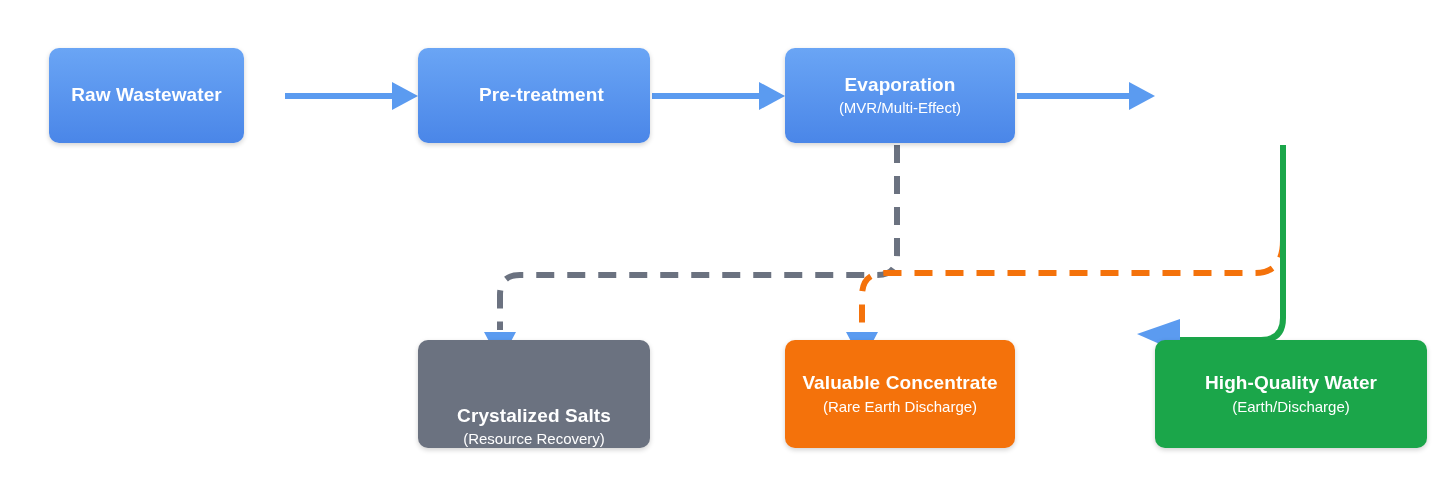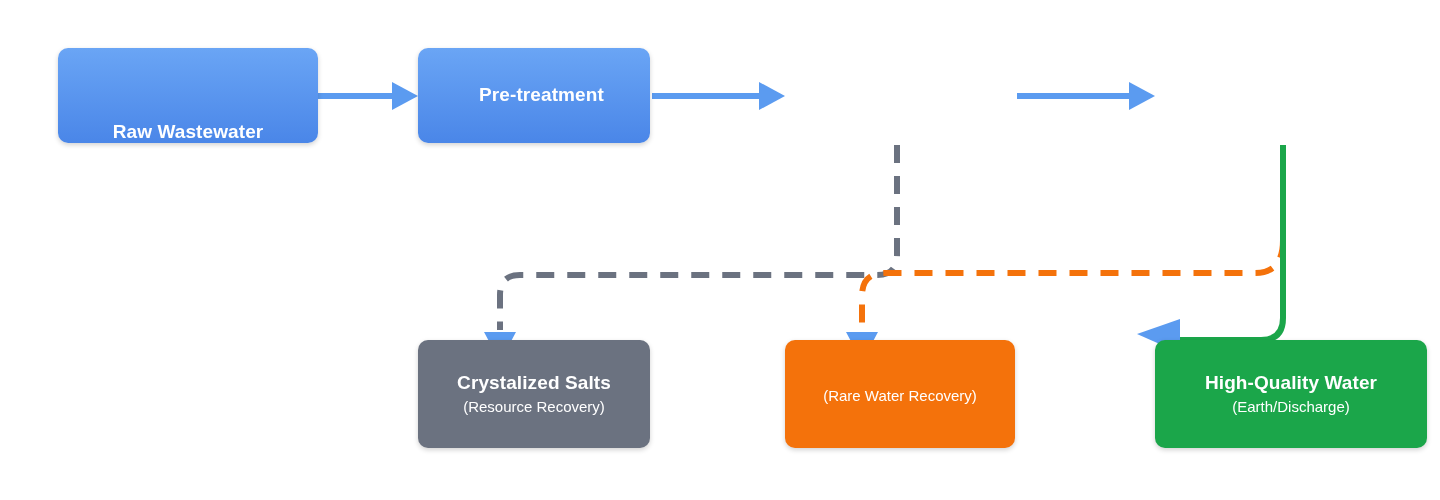--- a/index.html
+++ b/index.html
@@ -94,37 +94,42 @@
       <path d="M 1283,240 Q 1283,273 1255,273 L 885,273 Q 862,273 862,296 L 862,330" fill="none" stroke="#f4720b" stroke-width="6" stroke-dasharray="18 13" stroke-linecap="butt"></path>
       <polygon points="846,332 878,332 862,362" fill="#5b9bf0"></polygon>
     </g>
 
     <g>
       <path d="M 1283,145 L 1283,318 Q 1283,340 1261,340 L 1180,340" fill="none" stroke="#1ba64a" stroke-width="6" stroke-linecap="butt"></path>
       <polygon points="1180,319 1180,353 1137,334" fill="#5b9bf0"></polygon>
     </g>
   </svg>
 
-  <div class="node blue" style="left:58px; top:48px; width:260px; height:95px;justify-content:flex-end;">
+  <div class="node blue" style="left:49px; top:48px; width:195px; height:95px;">
     <div class="title">Raw Wastewater</div>
   </div>
 
   <div class="node blue" style="left:418px; top:48px; width:232px; height:95px;padding-left:15px;">
     <div class="title">Pre-treatment</div>
   </div>
 
+  <div class="node blue" style="left:785px; top:48px; width:230px; height:95px;">
+    <div class="title">Evaporation</div>
+    <div class="sub">(MVR/Multi-Effect)</div>
+  </div>
 
 
-  <div class="node gray" style="left:418px; top:340px; width:232px; height:108px;">
+  <div class="node gray" style="left:418px; top:340px; width:232px; height:108px;justify-content:flex-end;">
     <div class="title">Crystalized Salts</div>
     <div class="sub">(Resource Recovery)</div>
   </div>
 
   <div class="node orange" style="left:785px; top:340px; width:230px; height:108px;">
-    <div class="sub">(Rare Water Recovery)</div>
+    <div class="title">Valuable Concentrate</div>
+    <div class="sub">(Rare Earth Discharge)</div>
   </div>
 
   <div class="node green" style="left:1155px; top:340px; width:272px; height:108px;">
     <div class="title">High-Quality Water</div>
     <div class="sub">(Earth/Discharge)</div>
   </div>
 
 </div>
 
 </body></html>

